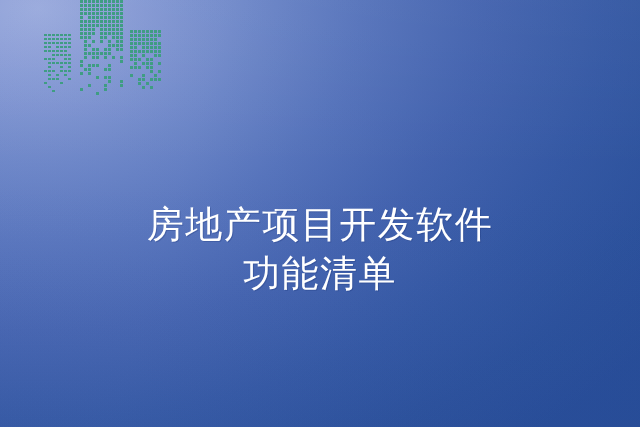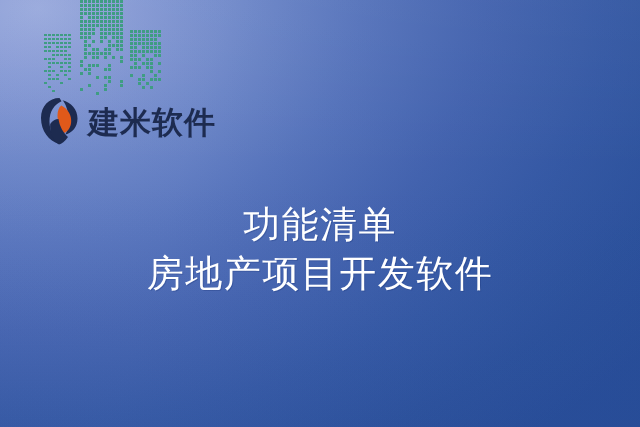--- a/index.html
+++ b/index.html
@@ -426,28 +426,19 @@
         <div class="px" style="left: 20px; top: 48px; width: 3px; height: 3px; background: rgb(63, 157, 131);"></div>
         <div class="px" style="left: 24px; top: 48px; width: 3px; height: 3px; background: rgb(63, 157, 131);"></div>
         <div class="px" style="left: 28px; top: 48px; width: 3px; height: 3px; background: rgb(63, 157, 131);"></div>
         <div class="px" style="left: 8px; top: 52px; width: 3px; height: 3px; background: rgb(63, 157, 131);"></div>
         <div class="px" style="left: 16px; top: 52px; width: 3px; height: 3px; background: rgb(63, 157, 131);"></div>
         <div class="px" style="left: 12px; top: 56px; width: 3px; height: 3px; background: rgb(63, 157, 131);"></div>
         <div class="px" style="left: 20px; top: 56px; width: 3px; height: 3px; background: rgb(63, 157, 131);"></div>
       </div>
   </div>
 
-  <div class="logo">
-    <svg class="logo-mark" viewBox="0 0 44 48" aria-hidden="true">
-      <path d="M21.5 1 C11 1 3 9 3 21 C3 34 11 44 21 47 C15.5 41.5 11.5 33.5 11.5 24.5 C11.5 14.5 16 7.5 23.5 4.2 Z" fill="#1d2b50"></path>
-      <path d="M24.5 3.2 C33 5.5 39.5 12 39.5 21.5 C39.5 30 34 36 27.5 37.5 C30 32.5 31 26.5 30.5 21 C30 12.5 27.5 6.5 24.5 3.2 Z" fill="#1d2b50"></path>
-      <path d="M23.2 8.5 C29.5 11.5 33.2 17.5 33.2 24 C33.2 30 30 34.5 25.5 36.2 C22 31 19.5 24.5 19.5 18.5 C19.5 14 21 10.5 23.2 8.5 Z" fill="#e0591a"></path>
-      <path d="M20.5 22 C21.5 29 25 35.5 30 40 C27 44.5 23.5 47 21 47.6 C15 44 11.5 35 12.2 27 C14.5 23.8 17.5 22 20.5 22 Z" fill="#1d2b50"></path>
-    </svg>
-    <div class="logo-word">建米软件</div>
+
+  <div class="title-block">
+    <div class="title-line">房地产项目开发软件</div>
+    <div class="title-line">功能清单</div>
   </div>
 
-  <div class="title-block">
-    <div class="title-line">功能清单</div>
-    <div class="title-line">房地产项目开发软件</div>
-  </div>
-
 </div>
 
 </body></html>

